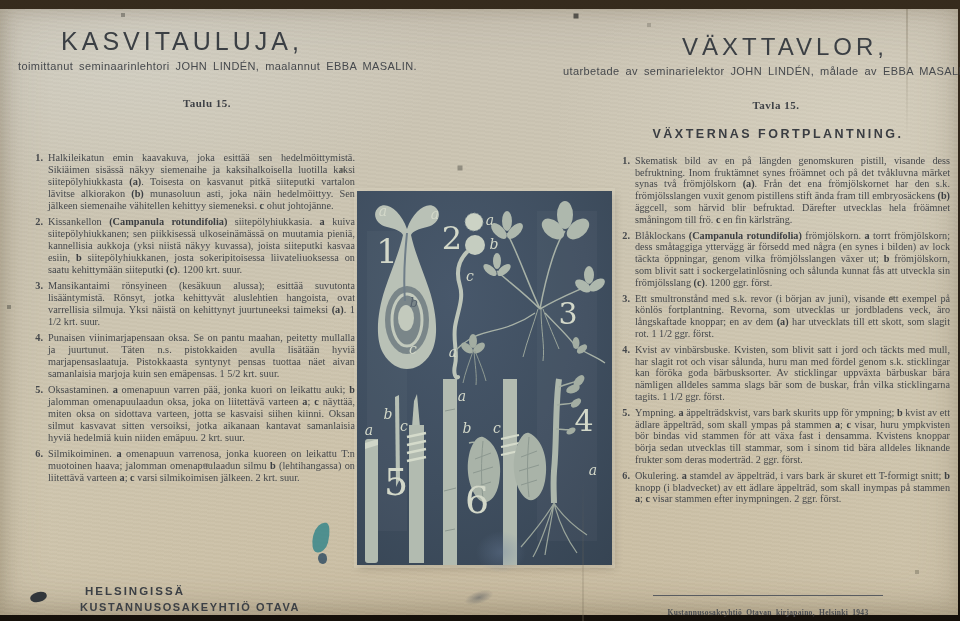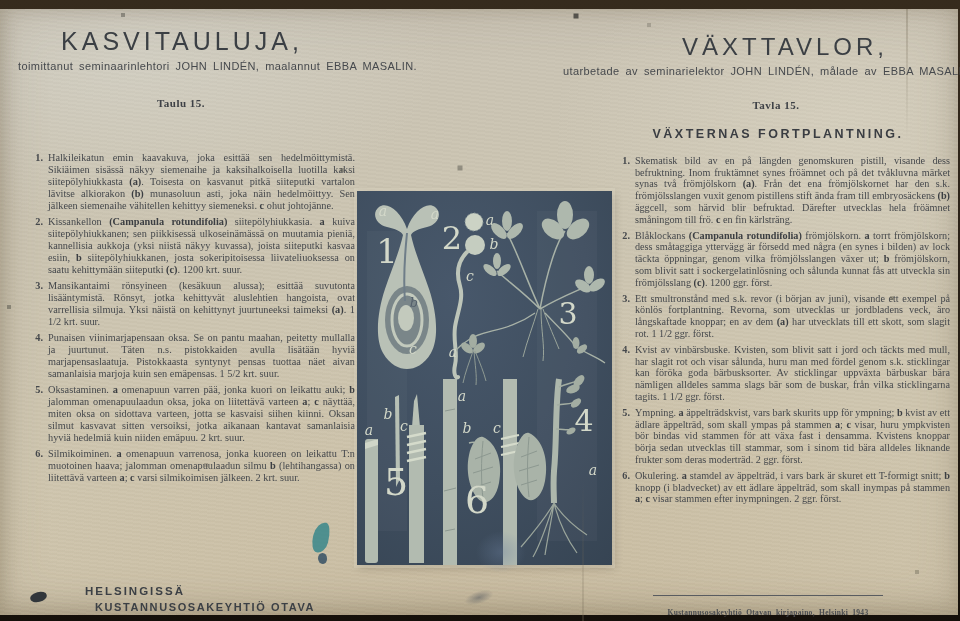--- a/index.html
+++ b/index.html
@@ -33,21 +33,21 @@
   .subtitle {
     font-family:"Liberation Sans", sans-serif; font-size:11px; letter-spacing:.4px; word-spacing:2.5px;
     color:#46494d; text-align:right; white-space:nowrap;
   }
   .subtitle-left  { left:18px;  top:51px; width:378px; }
   .subtitle-right { left:563px; top:56px; width:378px; }
   .table-label {
     font-family:"Liberation Serif", serif; font-weight:bold; font-size:11px; letter-spacing:.5px;
     color:#3e4146; text-align:center; white-space:nowrap;
   }
-  .table-label-left  { left:131px; top:88px;  width:100px; }
+  .table-label-left  { left:131px; top:88px;  width:100px;text-align:right; }
   .table-label-right { left:726px; top:90px;  width:100px; }
   .col-heading {
     font-family:"Liberation Sans", sans-serif; font-weight:bold; font-size:12.5px; letter-spacing:2.5px;
     color:#3a3d42; text-align:center; white-space:nowrap;
   }
   .col-heading-left  { left:38px;  top:108px; width:310px; }
   .col-heading-right { left:623px; top:118px; width:310px; }
   
   .col { color:#45484c; }
   .col-left  { left:30px;  top:143px; width:325px; font-size:10.3px; line-height:11.9px; }
@@ -64,21 +64,21 @@
   .panel svg { display:block; width:255px; height:374px; }
   
   .logo-dot {
     left:30px; top:583px; width:17px; height:10px; background:#31363b;
     border-radius:50%; transform:rotate(-14deg);
   }
   .footer-place, .footer-publisher {
     font-family:"Liberation Sans", sans-serif; color:#3c4045; white-space:nowrap;
   }
   .footer-place { left:85px; top:576px; font-size:11.5px; letter-spacing:2px; font-weight:bold; }
-  .footer-publisher { left:95px; top:592px; font-size:11px; letter-spacing:1.6px; font-weight:bold;text-align:center; }
+  .footer-publisher { left:80px; top:592px; font-size:11px; letter-spacing:1.6px; font-weight:bold;text-align:center; }
   .imprint {
     left:653px; top:586px; width:230px; border-top:1px solid #595c60; padding-top:12px;
     font-family:"Liberation Serif", serif; font-size:7.5px; letter-spacing:.3px; word-spacing:2px;
     color:#4a4d51; text-align:center; white-space:nowrap; font-weight:bold;
   }
   
   .stain-teal {
     left:313px; top:513px; width:16px; height:31px; background:#2c8288; opacity:.78;
     border-radius:60% 40% 55% 45% / 50% 60% 40% 50%; transform:rotate(14deg);
   }

